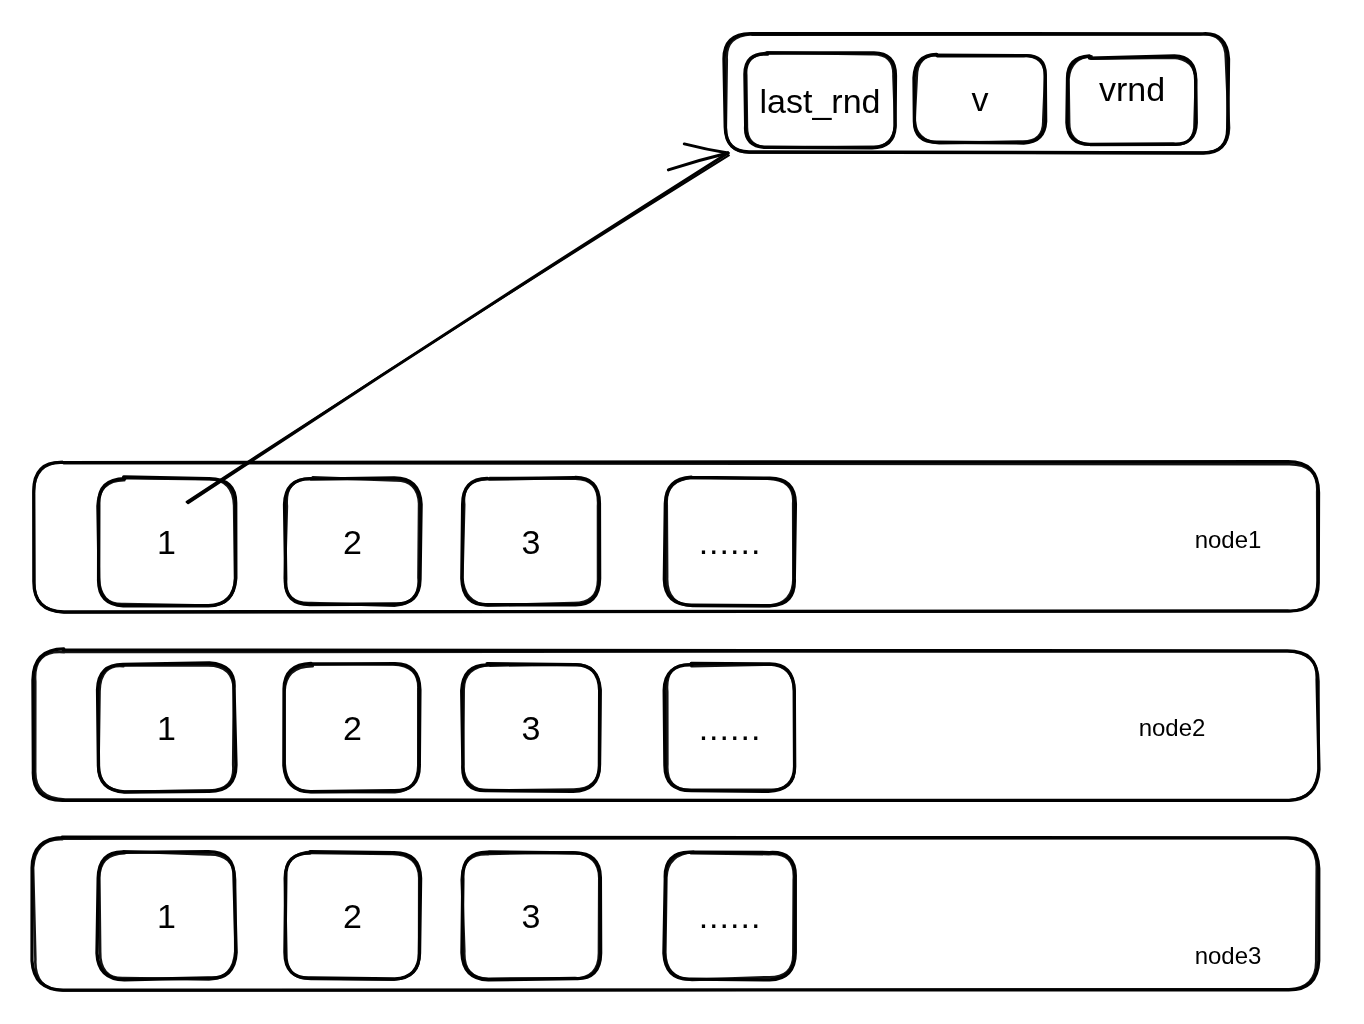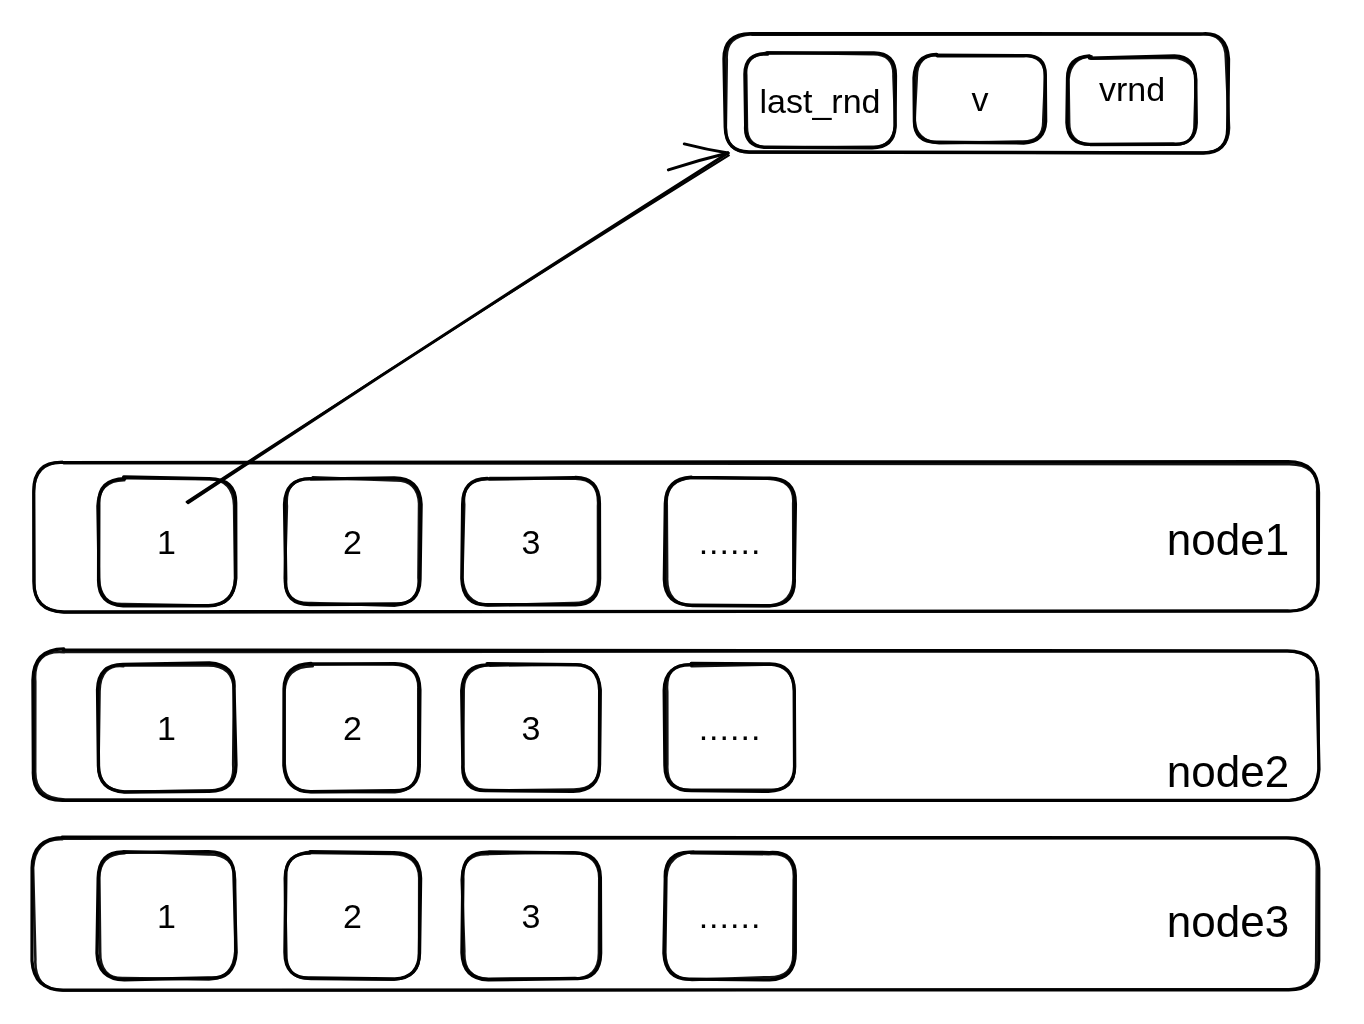--- a/index.html
+++ b/index.html
@@ -35,21 +35,21 @@
     line-height: 1;
     -webkit-user-select: none;
     user-select: none;
   }
   .cell-label {
     font-size: 34px;
     text-align: center;
     transform: translate(-50%, -50%);
   }
   .node-label {
-    font-size: 44px;
+    font-size: 24px;
     transform: translate(-50%, -50%);
   }
   .field-label {
     font-size: 34px;
     transform: translate(-50%, -50%);
   }
   .dots-label {
     font-size: 34px;
     letter-spacing: 1px;
     transform: translate(-50%, -50%);
@@ -149,20 +149,20 @@
       <div class="label field-label" style="left: 1132px; top: 89px;">vrnd</div>
       <div class="label cell-label" style="left: 166.5px; top: 541.5px;">1</div>
       <div class="label cell-label" style="left: 352.5px; top: 541.5px;">2</div>
       <div class="label cell-label" style="left: 531px; top: 541.5px;">3</div>
       <div class="label dots-label" style="left: 730px; top: 541.5px;">......</div>
       <div class="label node-label" style="left: 1228px; top: 540px;">node1</div>
       <div class="label cell-label" style="left: 166.5px; top: 727.5px;">1</div>
       <div class="label cell-label" style="left: 352.5px; top: 727.5px;">2</div>
       <div class="label cell-label" style="left: 531px; top: 727.5px;">3</div>
       <div class="label dots-label" style="left: 730px; top: 727.5px;">......</div>
-      <div class="label node-label" style="left: 1228px; top: 728px; margin-top: 44px;">node2</div>
+      <div class="label node-label" style="left: 1172px; top: 728px;">node2</div>
       <div class="label cell-label" style="left: 166.5px; top: 915.5px;">1</div>
       <div class="label cell-label" style="left: 352.5px; top: 915.5px;">2</div>
       <div class="label cell-label" style="left: 531px; top: 915.5px;">3</div>
       <div class="label dots-label" style="left: 730px; top: 915.5px;">......</div>
-      <div class="label node-label" style="left: 1228px; top: 922px;">node3</div>
+      <div class="label node-label" style="left: 1228px; top: 956px;">node3</div>
     </div>
 </div>
 
 </body></html>

